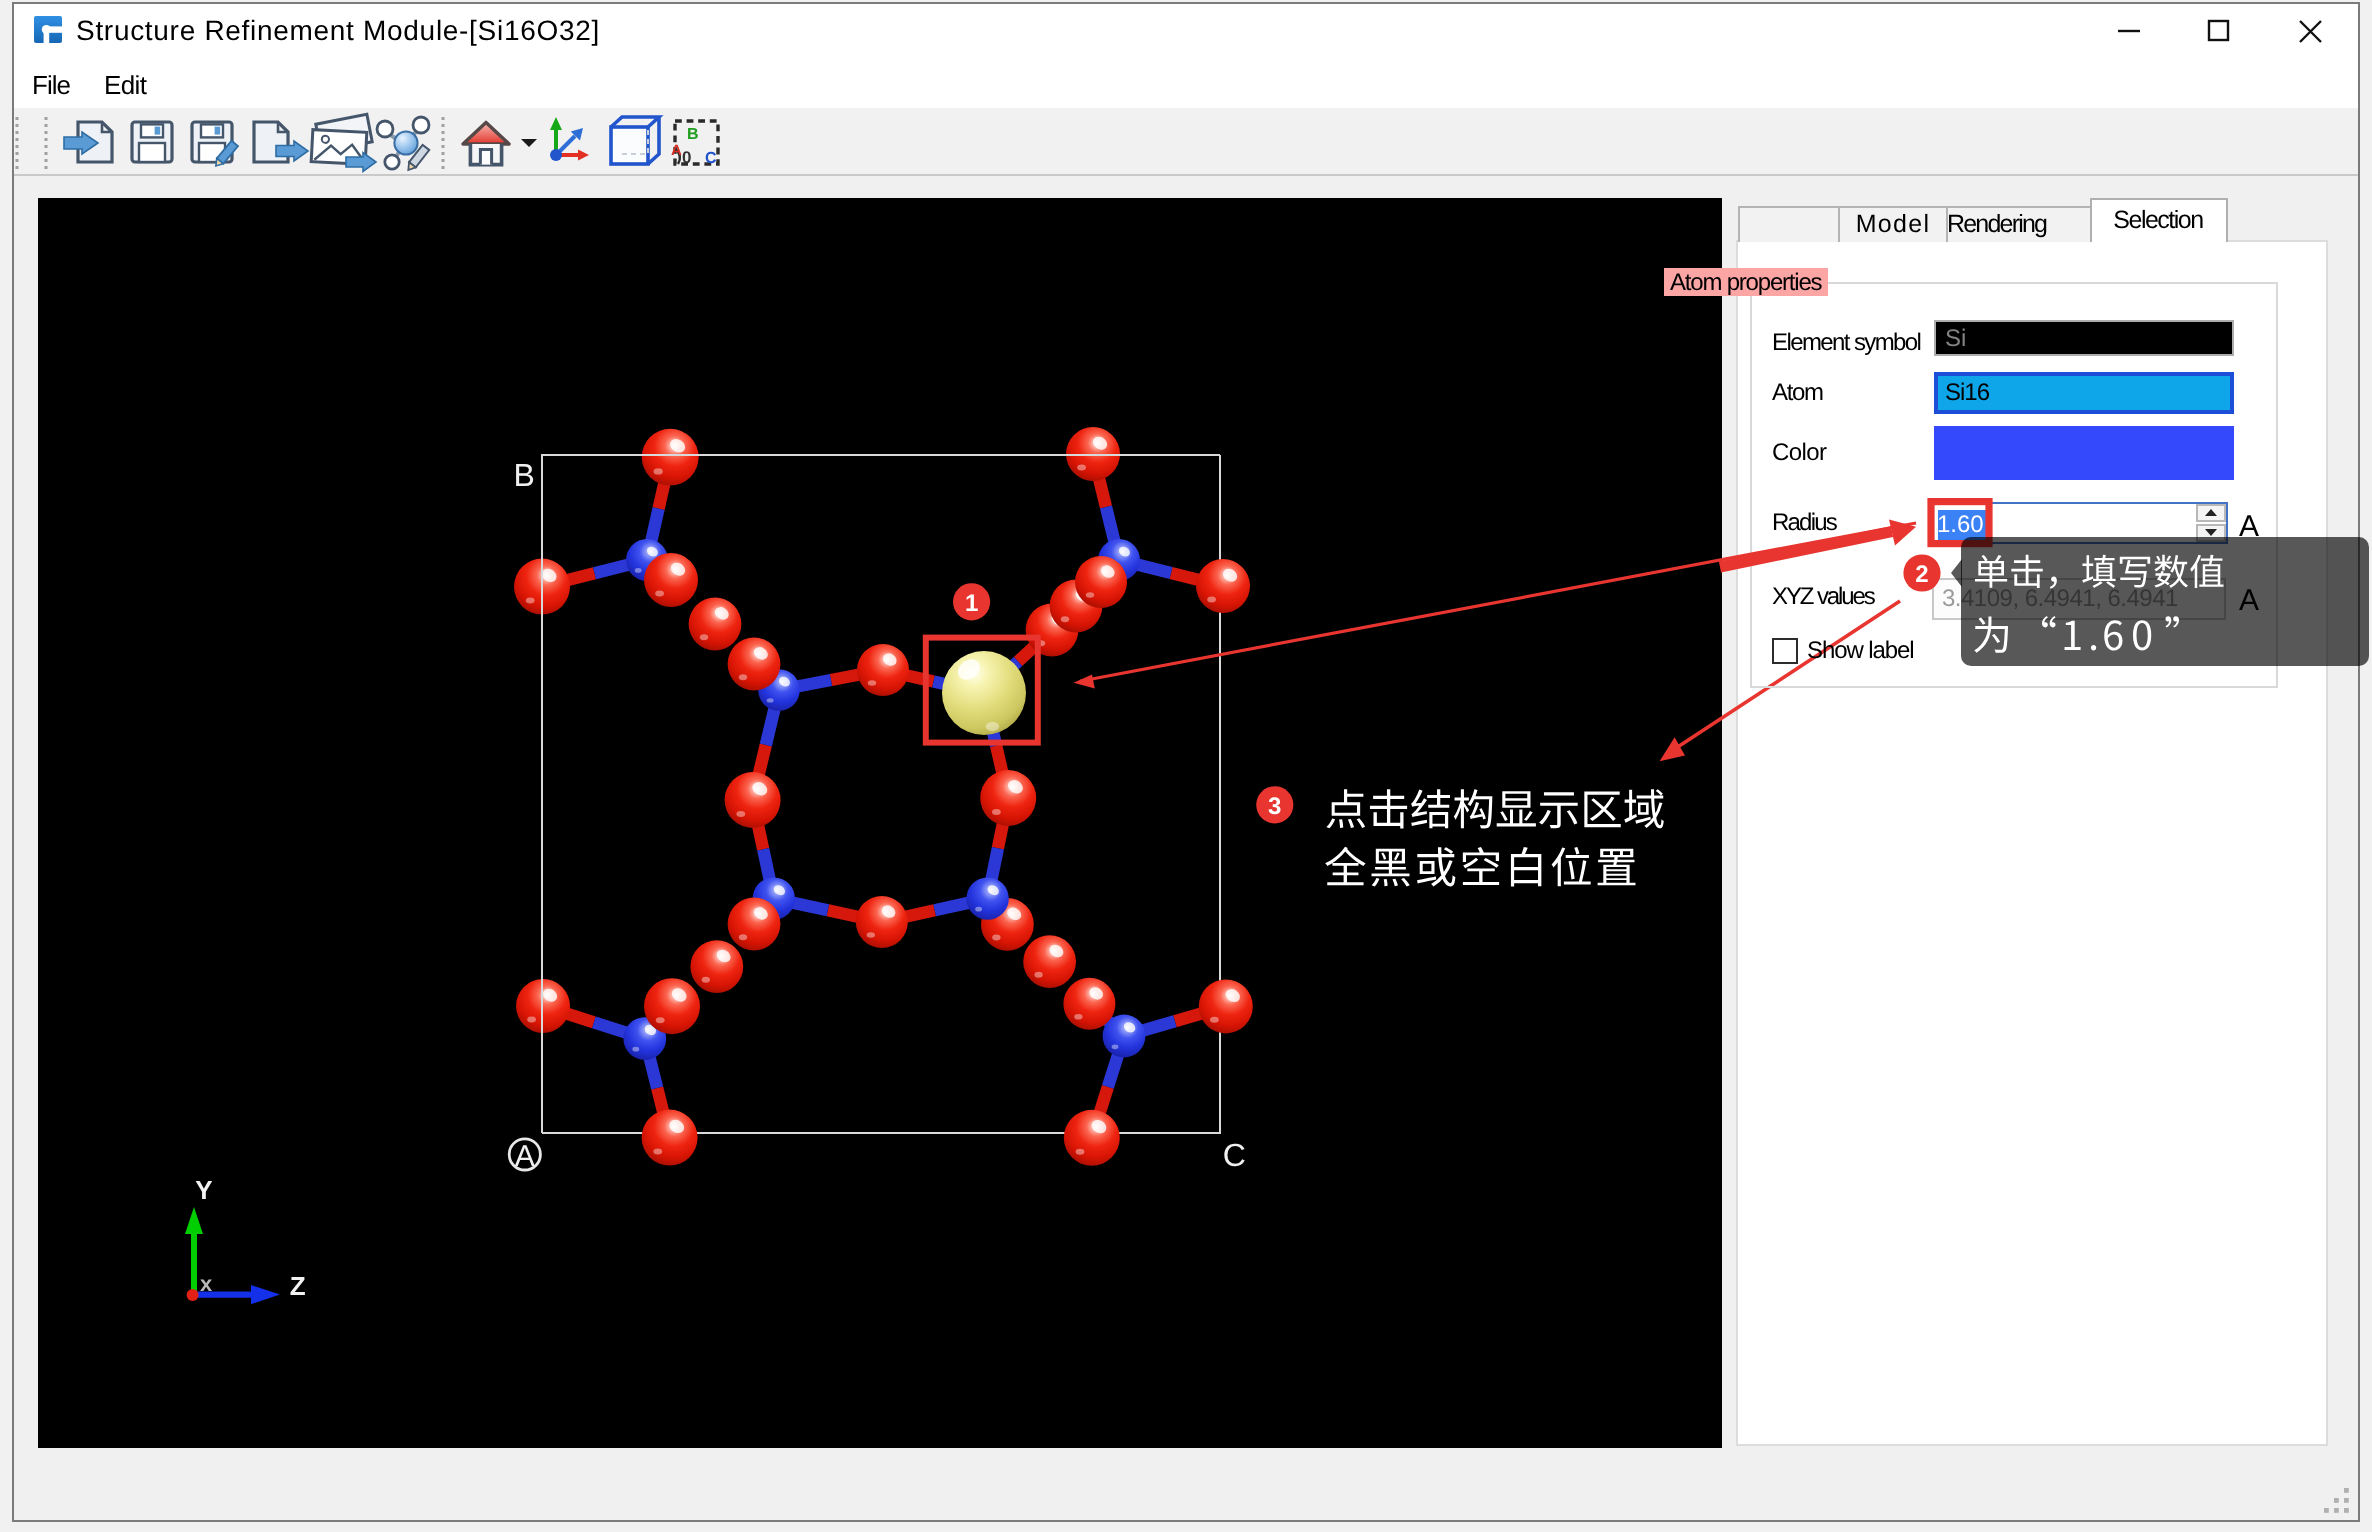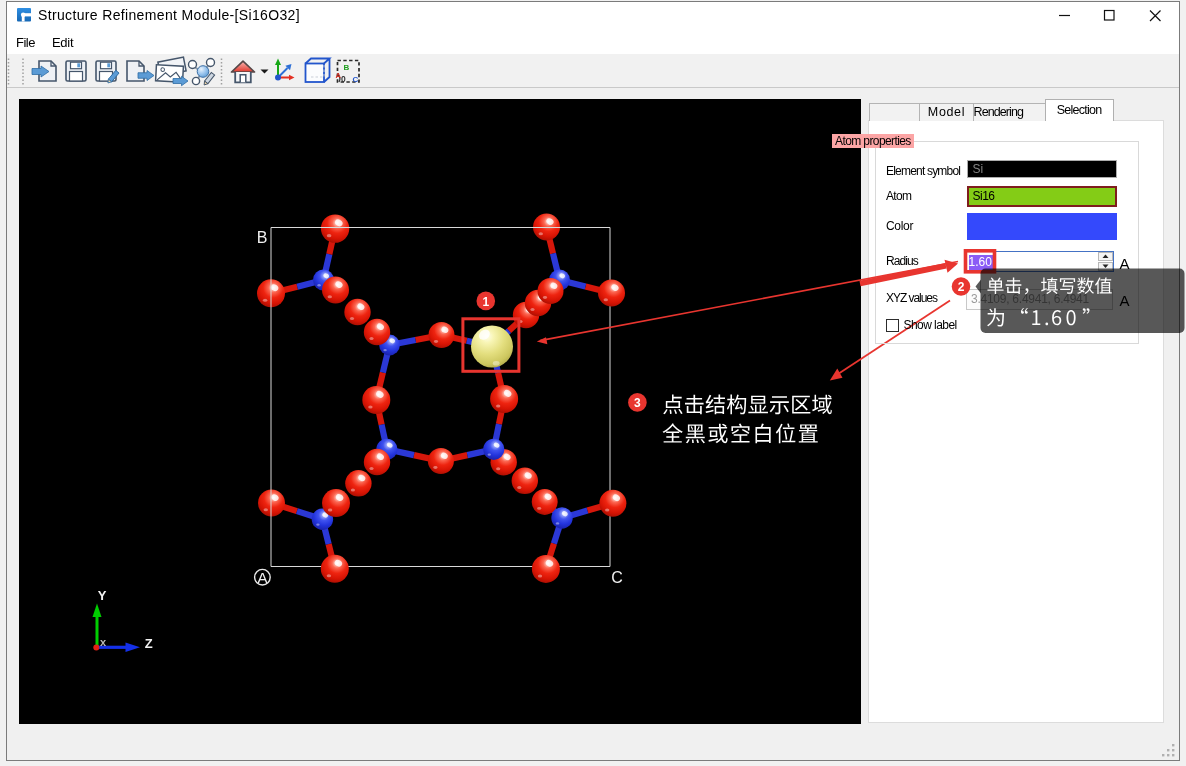--- a/index.html
+++ b/index.html
@@ -358,26 +358,26 @@
 <svg class="abs" style="left:0;top:0;z-index:2" width="1186" height="766" viewBox="0 0 1186 766">
 <line x1="950" y1="300.5" x2="833.5" y2="377" stroke="#e8352f" stroke-width="1.8"></line>
       <path d="M829.8 380.6 L842.5 377.8 L837.3 368.6 Z" fill="#e8352f"></path>
 </svg>
 
 <div class="abs" style="left:874.5px;top:141px;width:264.5px;height:203px;border:1px solid #d9d9d9;z-index:3"></div>
 <div class="lbl" style="left:832px;top:133.6px;background:#fca5a5;padding:0 3px;z-index:4;letter-spacing:-0.6px">Atom properties</div>
 <div class="abs" style="z-index:4;left:886px;top:164px;font-size:12px;letter-spacing:-0.8px">Element symbol</div>
 <div class="abs" style="z-index:4;left:966.5px;top:159.5px;width:150.5px;height:18.5px;background:#000000;border:1px solid #adadad;font-size:12px;color:#838383;padding:1.5px 0 0 5px">Si</div>
 <div class="abs" style="z-index:4;left:886px;top:188.7px;font-size:12px;letter-spacing:-0.65px">Atom</div>
-<div class="abs" style="z-index:4;left:966.5px;top:185.5px;width:150.5px;height:21px;background:#84cc16;border:2px solid #7f1d1d;font-size:12px;color:#000;padding:1px 0 0 4px;letter-spacing:-0.5px">Si16</div>
+<div class="abs" style="z-index:4;left:966.5px;top:185.5px;width:150.5px;height:21px;background:#0ea5e9;border:2px solid #1d4ed8;font-size:12px;color:#000;padding:1px 0 0 4px;letter-spacing:-0.5px">Si16</div>
 <div class="abs" style="z-index:4;left:886px;top:219px;font-size:12px;letter-spacing:-0.3px">Color</div>
 <div class="abs" style="z-index:4;left:967px;top:213px;width:149.5px;height:26.5px;background:#3449fc"></div>
 <div class="abs" style="z-index:4;left:886px;top:254px;font-size:12px;letter-spacing:-0.9px">Radius</div>
 <div class="abs" style="z-index:4;left:963.5px;top:250.5px;width:150.5px;height:21px;background:#fff;border:1px solid #4472c4"></div>
-<div class="abs" style="z-index:4;left:968.5px;top:254.5px;width:24.5px;height:15px;background:#8b5cf6;color:#fff;font-size:12px;padding-top:0.5px">1.60</div>
+<div class="abs" style="z-index:4;left:968.5px;top:254.5px;width:24.5px;height:15px;background:#3b82f6;color:#fff;font-size:12px;padding-top:0.5px">1.60</div>
 <div class="abs" style="z-index:4;left:1097.5px;top:252px;width:15.5px;height:9px;background:#f4f4f4;border:1px solid #b8b8b8"></div>
 <div class="abs" style="z-index:4;left:1097.5px;top:261.5px;width:15.5px;height:9px;background:#f4f4f4;border:1px solid #b8b8b8"></div>
 <svg class="abs" style="z-index:4;left:1100px;top:254px" width="11" height="15" viewBox="0 0 11 15">
       <path d="M5.5 0.5 L8.5 4 H2.5Z" fill="#222"></path>
       <path d="M5.5 14 L2.5 10.5 H8.5Z" fill="#222"></path>
     </svg>
 <div class="abs" style="z-index:4;left:1119.5px;top:254.5px;font-size:15px">A</div>
 <div class="abs" style="z-index:4;left:886px;top:290.5px;font-size:12px;letter-spacing:-1.05px">XYZ values</div>
 <div class="abs" style="z-index:4;left:966px;top:288.5px;width:147px;height:21px;background:#fcfcfc;border:1px solid #c8c8c8;font-size:12px;color:#9a9a9a;padding:2.5px 0 0 4px;letter-spacing:-0.25px">3.4109, 6.4941, 6.4941</div>
 <div class="abs" style="z-index:4;left:1119.5px;top:291.5px;font-size:15px">A</div>

